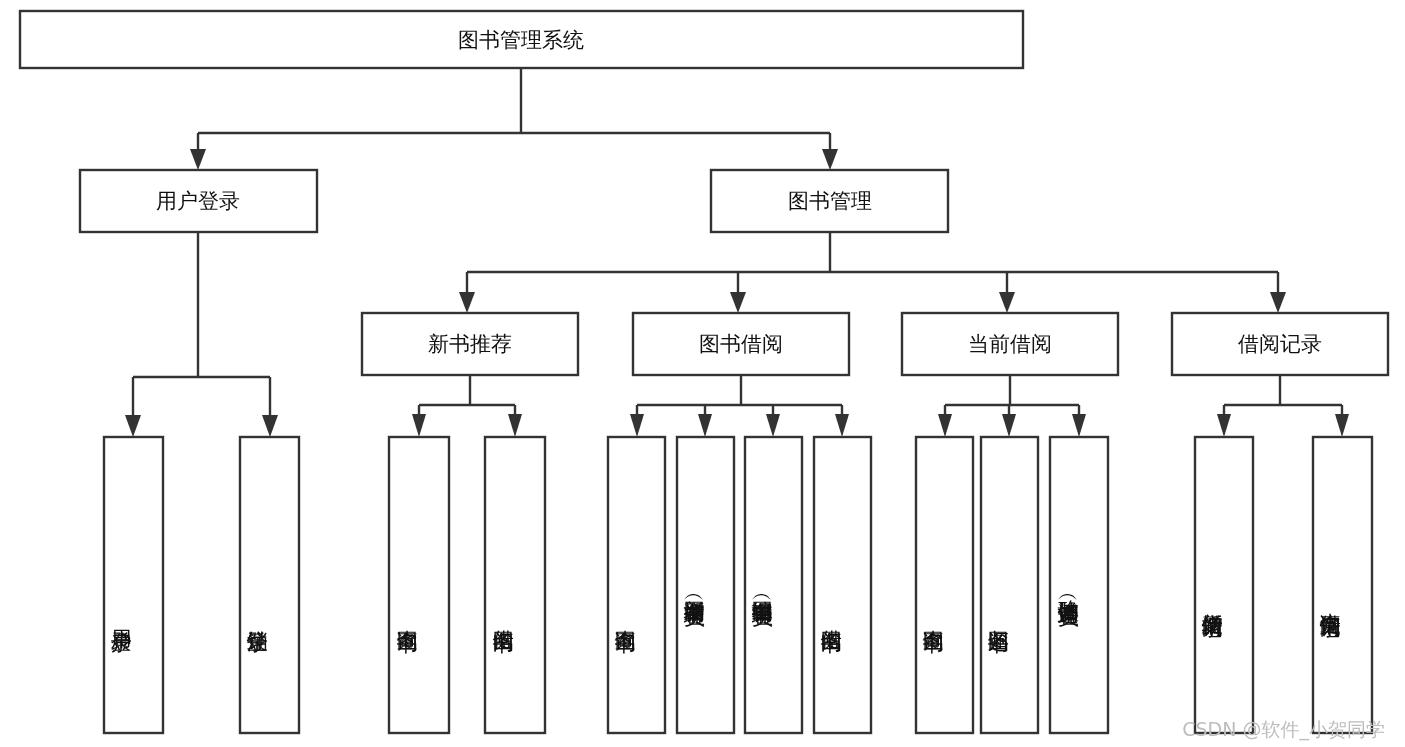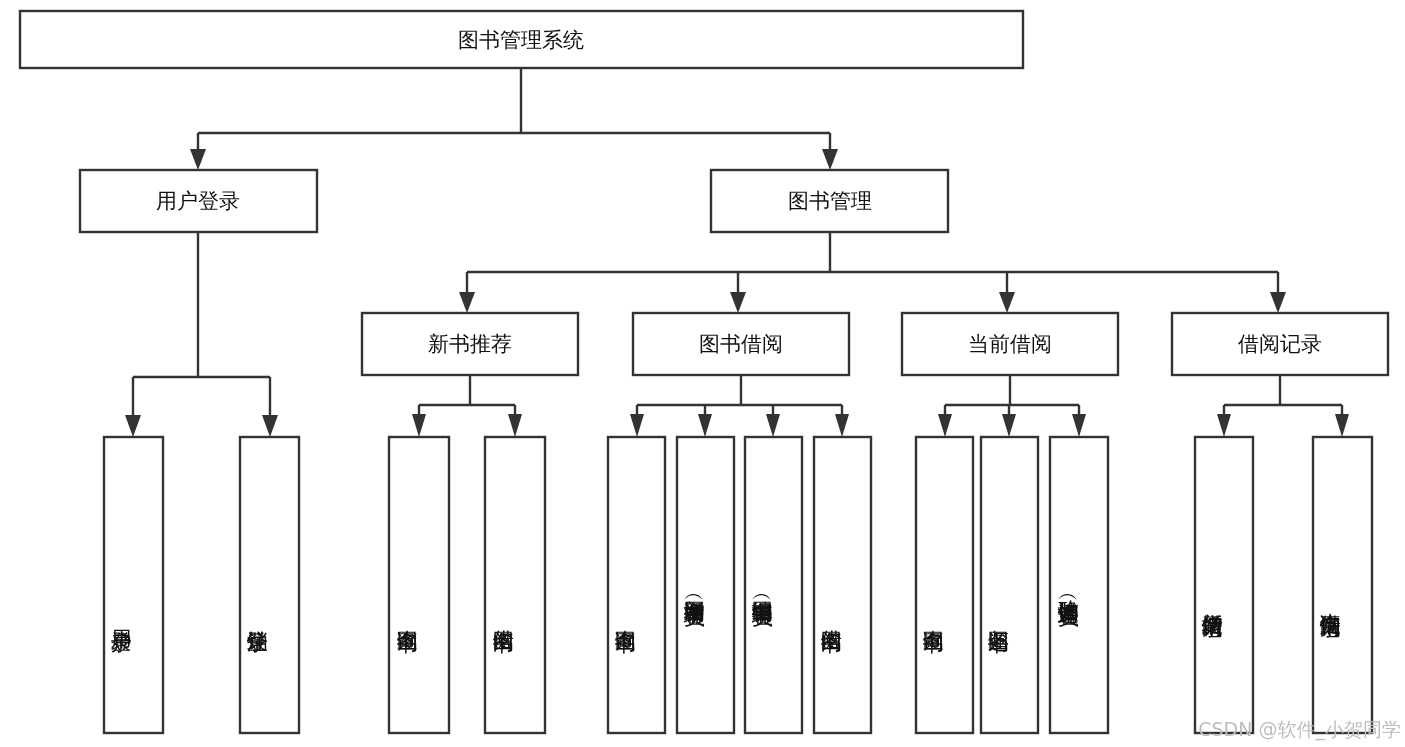--- a/index.html
+++ b/index.html
@@ -59,21 +59,21 @@
     line-height: 1.06;
     color: #111111;
     letter-spacing: 1px;
     white-space: nowrap;
     text-align: center;
     pointer-events: none;
     user-select: none;
   }
   .watermark {
     position: absolute;
-    right: 4px;
+    right: 20px;
     bottom: 4px;
     font-family: "DejaVu Sans", "Liberation Sans", sans-serif;
     font-size: 19px;
     color: #bdbdbd;
     white-space: nowrap;
     user-select: none;
     text-align: right;
   }
 </style>
 </head>

